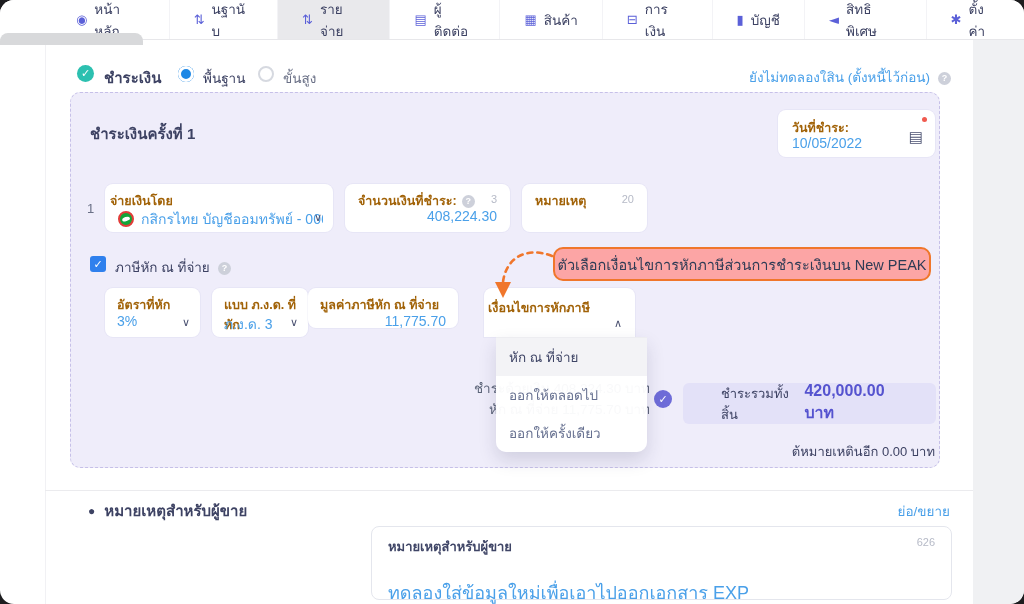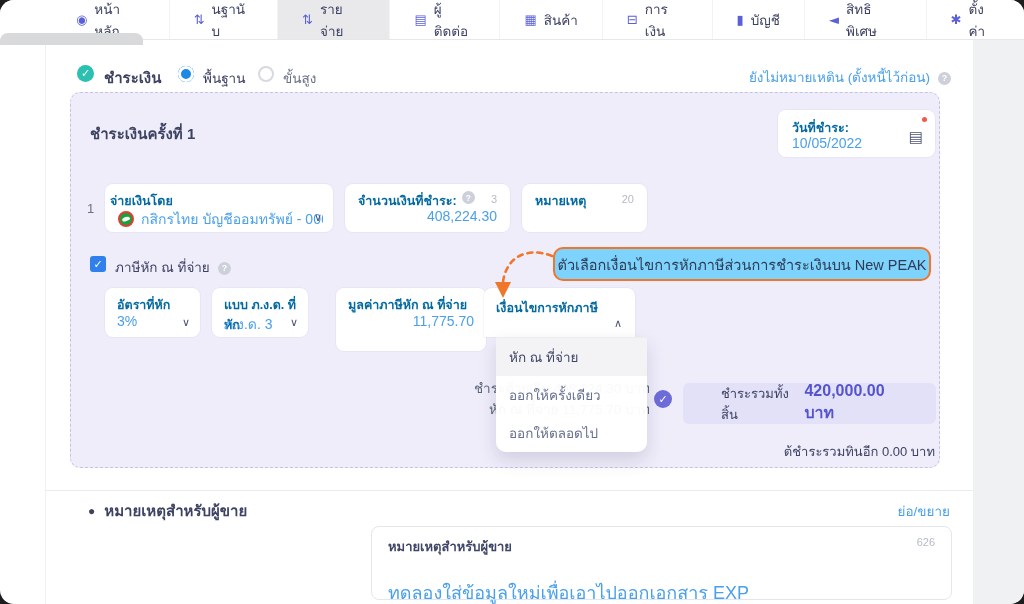--- a/index.html
+++ b/index.html
@@ -36,40 +36,40 @@
               box-shadow: inset 0 0 0 3px #fff, inset 0 0 0 8px #1e88e5; }
   .radio-off { width:16px; height:16px; border-radius:50%; background:#fff; border:2px solid #d6d9e0; }
   .qmark { display:inline-flex; width:13px; height:13px; border-radius:50%; background:#cdd0da;
            color:#fff; font-size:9px; font-weight:bold; align-items:center; justify-content:center; }
 
   
   .pay-section { position:absolute; left:70px; top:92px; width:870px; height:376px;
                  background:#efedfa; border:1px dashed #c6c0e8; border-radius:10px; }
 
   .card { position:absolute; background:#fff; border-radius:8px; box-shadow:0 0 0 1px rgba(120,115,190,0.06); }
-  .card .lbl { font-size:12.5px; font-weight:600; color:#0369a1; }
+  .card .lbl { font-size:12.5px; font-weight:600; color:#a16207; }
   .card .val { font-size:14px; color:#4aa0e9; }
   .chev { color:#4a5070; font-family:"DejaVu Sans",sans-serif; font-size:11px; }
 
   .kbank { width:16px; height:16px; border-radius:50%; background:#13a538; border:2px solid #e23c39;
            position:relative; flex:0 0 auto; }
   .kbank::after { content:""; position:absolute; left:2px; top:4px; width:8px; height:4px;
                   background:#fff; border-radius:50% 50% 50% 50%/60% 60% 40% 40%; transform:rotate(-18deg); }
 
   .checkbox-on { width:16px; height:16px; border-radius:3px; background:#2f80ed; color:#fff;
                  display:flex; align-items:center; justify-content:center; font-size:11px; font-weight:bold; }
 
   
   .menu { position:absolute; left:484px; top:337px; width:151px; background:rgba(255,255,255,0.96);
           border-radius:0 0 10px 10px; box-shadow:0 8px 18px rgba(40,40,80,0.15); z-index:6; border-top:1px solid #ededf1;margin-left:12px; }
   .menu-item { padding:8px 13px; font-size:13.5px; color:#667090; cursor:pointer; }
   .menu-item.active { background:#f3f3f6; color:#3f4566; }
 
   
-  .callout { position:absolute; left:553px; top:247px; width:378px; height:34px; background:#7dd3fc;
+  .callout { position:absolute; left:553px; top:247px; width:378px; height:34px; background:#fca5a5;
              border:2.5px solid #f0762b; border-radius:10px; display:flex; align-items:center;
              justify-content:center; z-index:7; }
   .callout span { font-size:14.5px; color:#2e3b55; }
 
   
   .sumlines { position:absolute; left:360px; top:378px; width:290px; text-align:right;
               font-size:13.5px; color:#5d6579; line-height:21px; z-index:1; }
   .purple-check { position:absolute; left:654px; top:390px; width:18px; height:18px; border-radius:50%;
                   background:#6e6cd8; color:#fff; display:flex; align-items:center; justify-content:center;
                   font-size:11px; font-weight:bold; }
@@ -144,21 +144,21 @@
   <div class="abs dark" style="left:104px;top:66px;font-size:15px;font-weight:bold;">ชำระเงิน</div>
   <div class="abs" style="left:178px;top:66px;">
       <div class="radio-on"></div>
     </div>
   <div class="abs dark" style="left:203px;top:67px;font-size:13.5px;">พื้นฐาน</div>
   <div class="abs" style="left:258px;top:66px;">
       <div class="radio-off"></div>
     </div>
   <div class="abs" style="left:283px;top:67px;font-size:13.5px;color:#6a7086;">ขั้นสูง</div>
   <div class="abs" style="left:630px;top:66px;width:300px;text-align:right;font-size:13.5px;">
-    <span class="link-blue">ยังไม่หมายเหติน (ตั้งหนี้ไว้ก่อน)</span>
+    <span class="link-blue">ยังไม่ทดลองใสิน (ตั้งหนี้ไว้ก่อน)</span>
   </div>
   <div class="abs" style="left:938px;top:67px;"><span class="qmark">?</span></div>
 
   <div class="pay-section"></div>
 
   <div class="abs dark" style="left:90px;top:122px;font-size:15px;font-weight:bold;">ชำระเงินครั้งที่ 1</div>
 
   <div class="card" style="left:778px;top:110px;width:157px;height:47px;">
     <div class="red-dot"></div>
     <div class="lbl" style="position:absolute;left:14px;top:8px;">วันที่ชำระ:</div>
@@ -171,21 +171,21 @@
   <div class="card" style="left:105px;top:184px;width:228px;height:48px;">
     <div class="lbl" style="position:absolute;left:5px;top:7px;">จ่ายเงินโดย</div>
     <div style="position:absolute;left:13px;top:24px;display:flex;align-items:center;gap:7px;width:205px;">
       <span class="kbank"></span>
       <span class="val" style="white-space:nowrap;overflow:hidden;">กสิกรไทย บัญชีออมทรัพย์ - 006...</span>
     </div>
     <span class="chev" style="position:absolute;right:11px;top:27px;">∨</span>
   </div>
 
   <div class="card" style="left:345px;top:184px;width:165px;height:48px;">
-    <div style="position:absolute;left:13px;top:7px;display:flex;align-items:flex-start;gap:5px;">
+    <div style="position:absolute;left:13px;top:7px;display:flex;align-items:center;gap:5px;">
       <span class="lbl">จำนวนเงินที่ชำระ:</span>
       <span class="qmark">?</span>
     </div>
     <div class="gray-counter" style="position:absolute;right:13px;top:9px;">3</div>
     <div class="val" style="position:absolute;right:13px;top:24px;">408,224.30</div>
   </div>
 
   <div class="card" style="left:522px;top:184px;width:125px;height:48px;">
     <div class="lbl" style="position:absolute;left:13px;top:7px;">หมายเหตุ</div>
     <div class="gray-counter" style="position:absolute;right:13px;top:9px;">20</div>
@@ -202,55 +202,55 @@
     <div class="val" style="position:absolute;left:12px;top:25px;">3%</div>
     <span class="chev" style="position:absolute;right:10px;top:28px;">∨</span>
   </div>
 
   <div class="card" style="left:212px;top:288px;width:96px;height:49px;">
     <div class="lbl" style="position:absolute;left:12px;top:7px;">แบบ ภ.ง.ด. ที่หัก</div>
     <div class="val" style="position:absolute;left:12px;top:25px;">ภ.ง.ด. 3</div>
     <span class="chev" style="position:absolute;right:10px;top:28px;">∨</span>
   </div>
 
-  <div class="card" style="left:336px;top:288px;width:150px;height:63px;">
+  <div class="card" style="left:308px;top:288px;width:150px;height:40px;">
     <div class="lbl" style="position:absolute;left:12px;top:7px;">มูลค่าภาษีหัก ณ ที่จ่าย</div>
     <div class="val" style="position:absolute;right:12px;top:25px;text-align:center;">11,775.70</div>
   </div>
 
   <div class="card" style="left:484px;top:288px;width:151px;height:49px;z-index:6;border-radius:8px 8px 0 0;">
-    <div class="lbl" style="position:absolute;left:12px;top:10px;">เงื่อนไขการหักภาษี</div>
+    <div class="lbl" style="position:absolute;left:4px;top:10px;">เงื่อนไขการหักภาษี</div>
     <span class="chev" style="position:absolute;right:13px;top:29px;">∧</span>
   </div>
 
   <div class="sumlines">
     <div>ชำระด้วยเงิน 408,224.30 บาท</div>
     <div>หัก ณ ที่จ่าย 11,775.70 บาท</div>
   </div>
 
   <div class="menu">
     <div class="menu-item active">หัก ณ ที่จ่าย</div>
+    <div class="menu-item">ออกให้ตลอดไป</div>
     <div class="menu-item">ออกให้ครั้งเดียว</div>
-    <div class="menu-item">ออกให้ตลอดไป</div>
   </div>
 
   <div class="callout">
     <span>ตัวเลือกเงื่อนไขการหักภาษีส่วนการชำระเงินบน New PEAK</span>
   </div>
   <svg class="arrow" width="72" height="56" viewBox="0 0 72 56">
     <path d="M 64 12 C 38 2, 18 14, 15 38" fill="none" stroke="#f0762b" stroke-width="2.6" stroke-dasharray="5 5" stroke-linecap="round"></path>
     <polygon points="7,38 23,38 15,54" fill="#f0762b"></polygon>
   </svg>
 
   <div class="purple-check">✓</div>
   <div class="total-box">
     <span class="tl">ชำระรวมทั้งสิ้น</span>
     <span class="tv">420,000.00 บาท</span>
   </div>
-  <div class="abs dark" style="left:635px;top:441px;width:300px;text-align:right;font-size:13px;">ต้ชำระรวมทินอีก 0.00 บาท</div>
+  <div class="abs dark" style="left:635px;top:441px;width:300px;text-align:right;font-size:13px;">ต้หมายเหตินอีก 0.00 บาท</div>
 
   <div class="divider"></div>
 
   <div class="abs" style="left:88px;top:499px;display:flex;align-items:center;gap:9px;">
     <span class="bullet">●</span>
     <span class="dark" style="font-size:15px;font-weight:bold;">หมายเหตุสำหรับผู้ขาย</span>
   </div>
   <div class="abs" style="left:800px;top:500px;width:150px;text-align:right;font-size:13.5px;">
     <span class="link-blue">ย่อ/ขยาย</span>
   </div>

